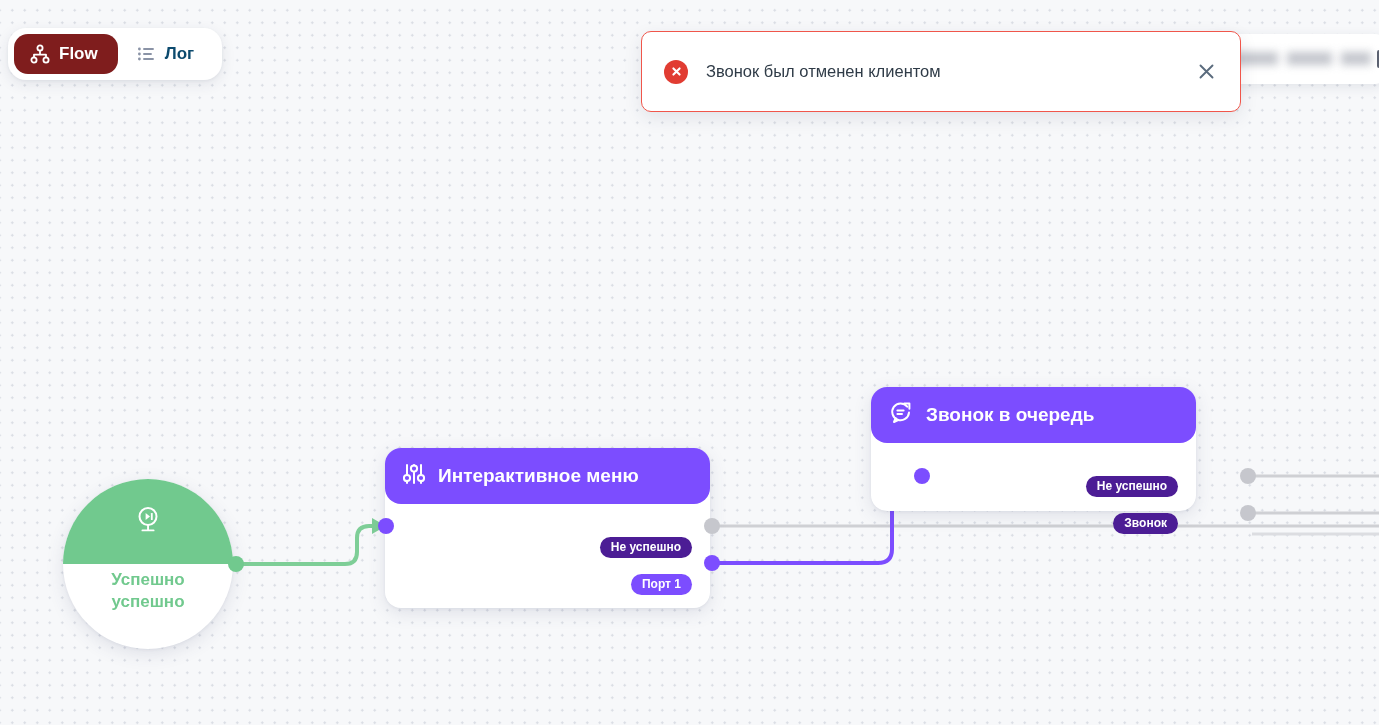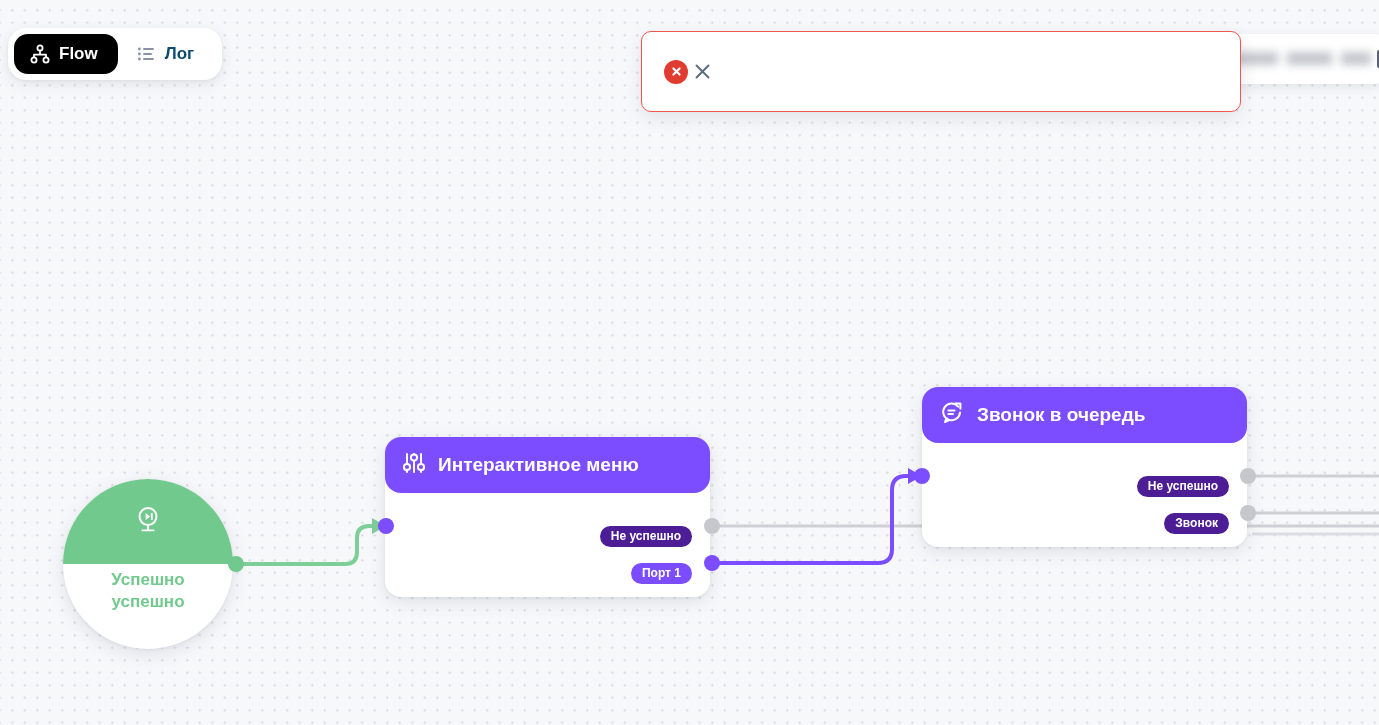--- a/index.html
+++ b/index.html
@@ -46,21 +46,21 @@
     align-items: center;
     gap: 9px;
     height: 40px;
     padding: 0 20px 0 16px;
     border-radius: 14px;
     font-size: 17px;
     font-weight: bold;
     cursor: pointer;
     user-select: none;
   }
-  .tab.active { background: #000000; color: #ffffff; }
+  .tab.active { background: #7f1d1d; color: #ffffff; }
   .tab.inactive { background: transparent; color: #0c4a6e; }
   .tab svg { display: block; flex: 0 0 auto; }
 
   
   .ghost-panel {
     position: absolute;
     right: -6px;
     top: 34px;
     width: 180px;
     height: 50px;
@@ -239,21 +239,21 @@
         </svg>
       </span>
     </div>
     <div class="start-label">
       <div>Успешно</div>
       <div>успешно</div>
     </div>
   </div>
   <div class="port-dot" style="left:228px; top:556px; background:#71c98e; z-index:20;"></div>
 
-  <div class="node" style="left:385px; top:437px; width:325px; height:160px;">
+  <div class="node" style="left:385px; top:448px; width:325px; height:160px;">
     <div class="node-header">
       <span>
         <svg width="22" height="22" viewBox="0 0 22 22" fill="none">
           <path d="M4 2 V11" stroke="#ffffff" stroke-width="2" stroke-linecap="round"></path>
           <circle cx="4" cy="15" r="3.1" stroke="#ffffff" stroke-width="2"></circle>
           <path d="M4 18.4 V20" stroke="#ffffff" stroke-width="2" stroke-linecap="round"></path>
           <path d="M11 9.4 V20" stroke="#ffffff" stroke-width="2" stroke-linecap="round"></path>
           <circle cx="11" cy="5.6" r="3.1" stroke="#ffffff" stroke-width="2"></circle>
           <path d="M11 2 V2.3" stroke="#ffffff" stroke-width="2" stroke-linecap="round"></path>
           <path d="M18 2 V11" stroke="#ffffff" stroke-width="2" stroke-linecap="round"></path>
@@ -269,21 +269,21 @@
       </div>
       <div class="port-row" style="top:70px; right:18px;margin-left:16px;">
         <span class="port-pill purple">Порт 1</span>
       </div>
     </div>
   </div>
   <div class="port-dot purple" style="left:378px; top:518px; z-index:20;"></div>
   <div class="port-dot gray" style="left:704px; top:518px; z-index:20;"></div>
   <div class="port-dot purple" style="left:704px; top:555px; z-index:20;"></div>
 
-  <div class="node" style="left:922px; top:387px; width:325px; height:160px;">
+  <div class="node" style="left:871px; top:387px; width:325px; height:124px;">
     <div class="node-header">
       <span>
         <svg width="24" height="24" viewBox="0 0 24 24" fill="none">
           <path d="M18.2 5.6 A8.4 8.4 0 1 0 20 11.6" stroke="#ffffff" stroke-width="2" stroke-linecap="round" fill="none"></path>
           <path d="M6.6 17.2 L5 21 L9.2 19.2" stroke="#ffffff" stroke-width="2" stroke-linecap="round" stroke-linejoin="round" fill="none"></path>
           <path d="M15.2 2.6 L20.4 2.6 L20.4 7.8" stroke="#ffffff" stroke-width="2" stroke-linecap="round" stroke-linejoin="round" fill="none"></path>
           <path d="M8.4 9.4 H14.6 M8.4 13 H13" stroke="#ffffff" stroke-width="2" stroke-linecap="round"></path>
         </svg>
       </span>
       <span>Звонок в очередь</span>
@@ -330,20 +330,21 @@
       <span>Лог</span>
     </div>
   </div>
 
   <div class="toast">
     <span class="toast-icon">
       <svg width="13" height="13" viewBox="0 0 13 13" fill="none">
         <path d="M3.4 3.4 L9.6 9.6 M9.6 3.4 L3.4 9.6" stroke="#ffffff" stroke-width="2.1" stroke-linecap="round"></path>
       </svg>
     </span>
+    <span class="toast-text">Звонок был отменен клиентом</span>
     <span class="toast-close">
       <svg width="17" height="17" viewBox="0 0 17 17" fill="none">
         <path d="M2.5 2.5 L14.5 14.5 M14.5 2.5 L2.5 14.5" stroke="#5a6b7d" stroke-width="1.9" stroke-linecap="round"></path>
       </svg>
     </span>
   </div>
 
 </div>
 
 </body></html>

